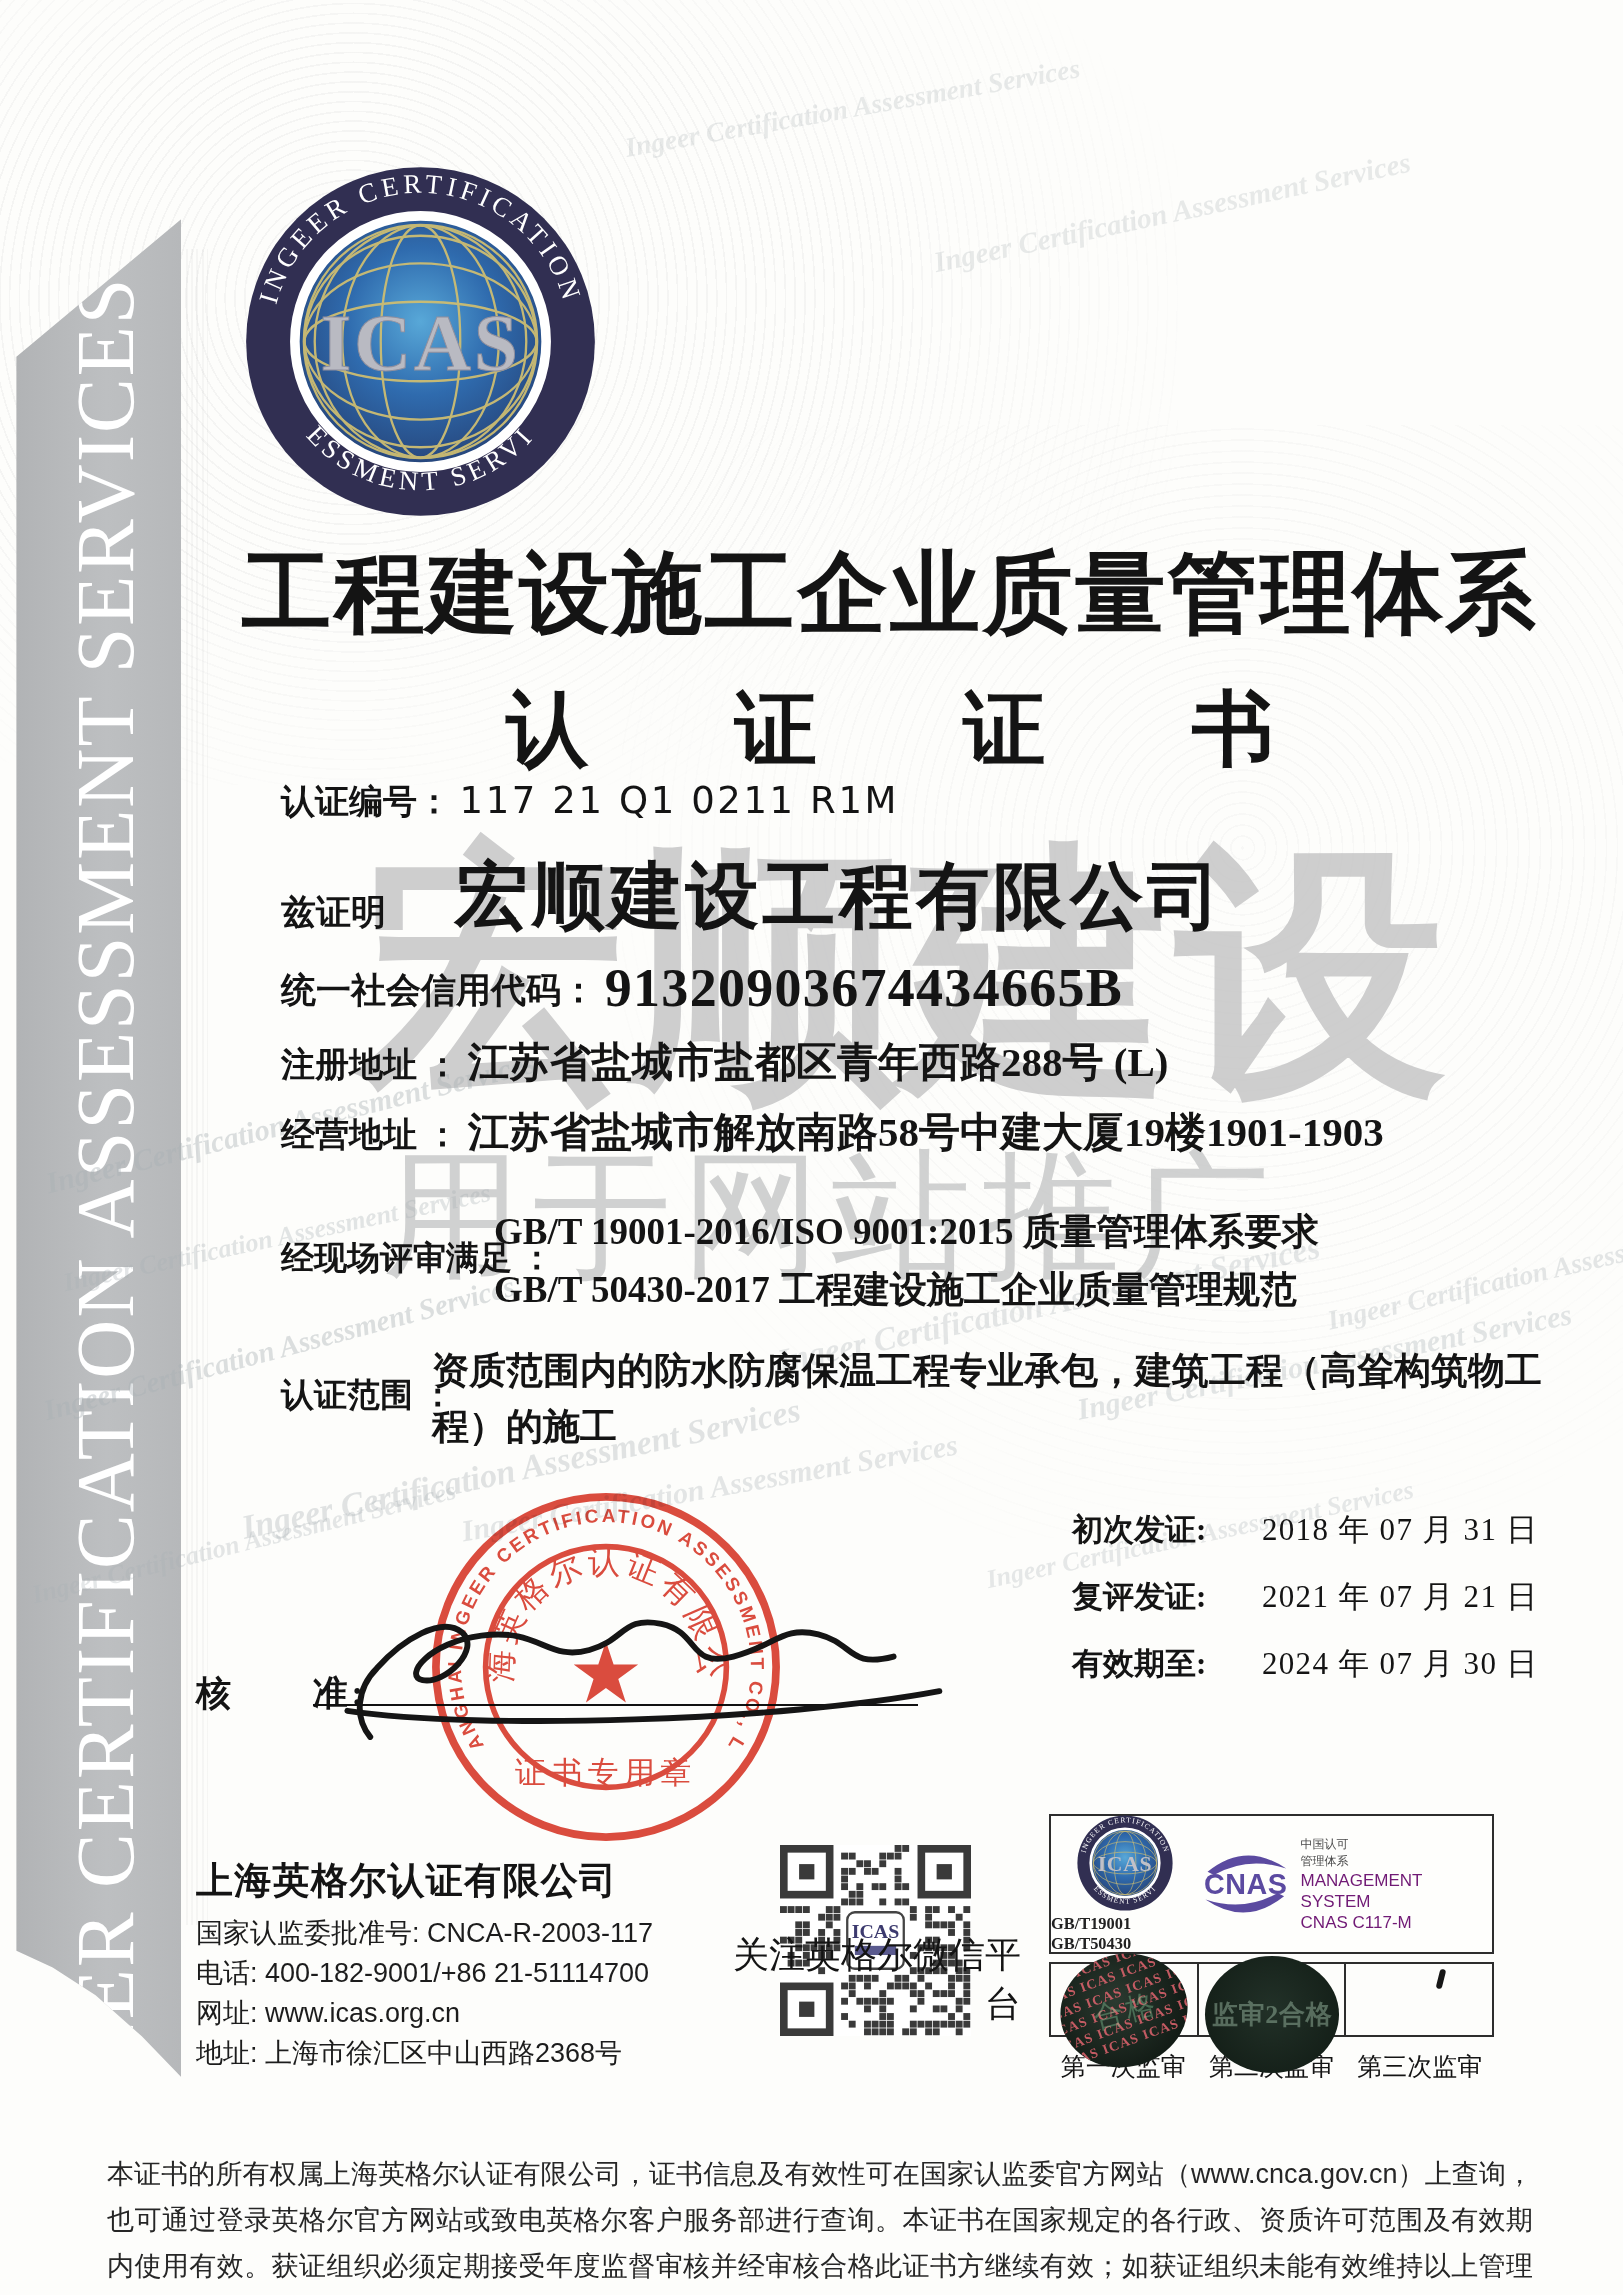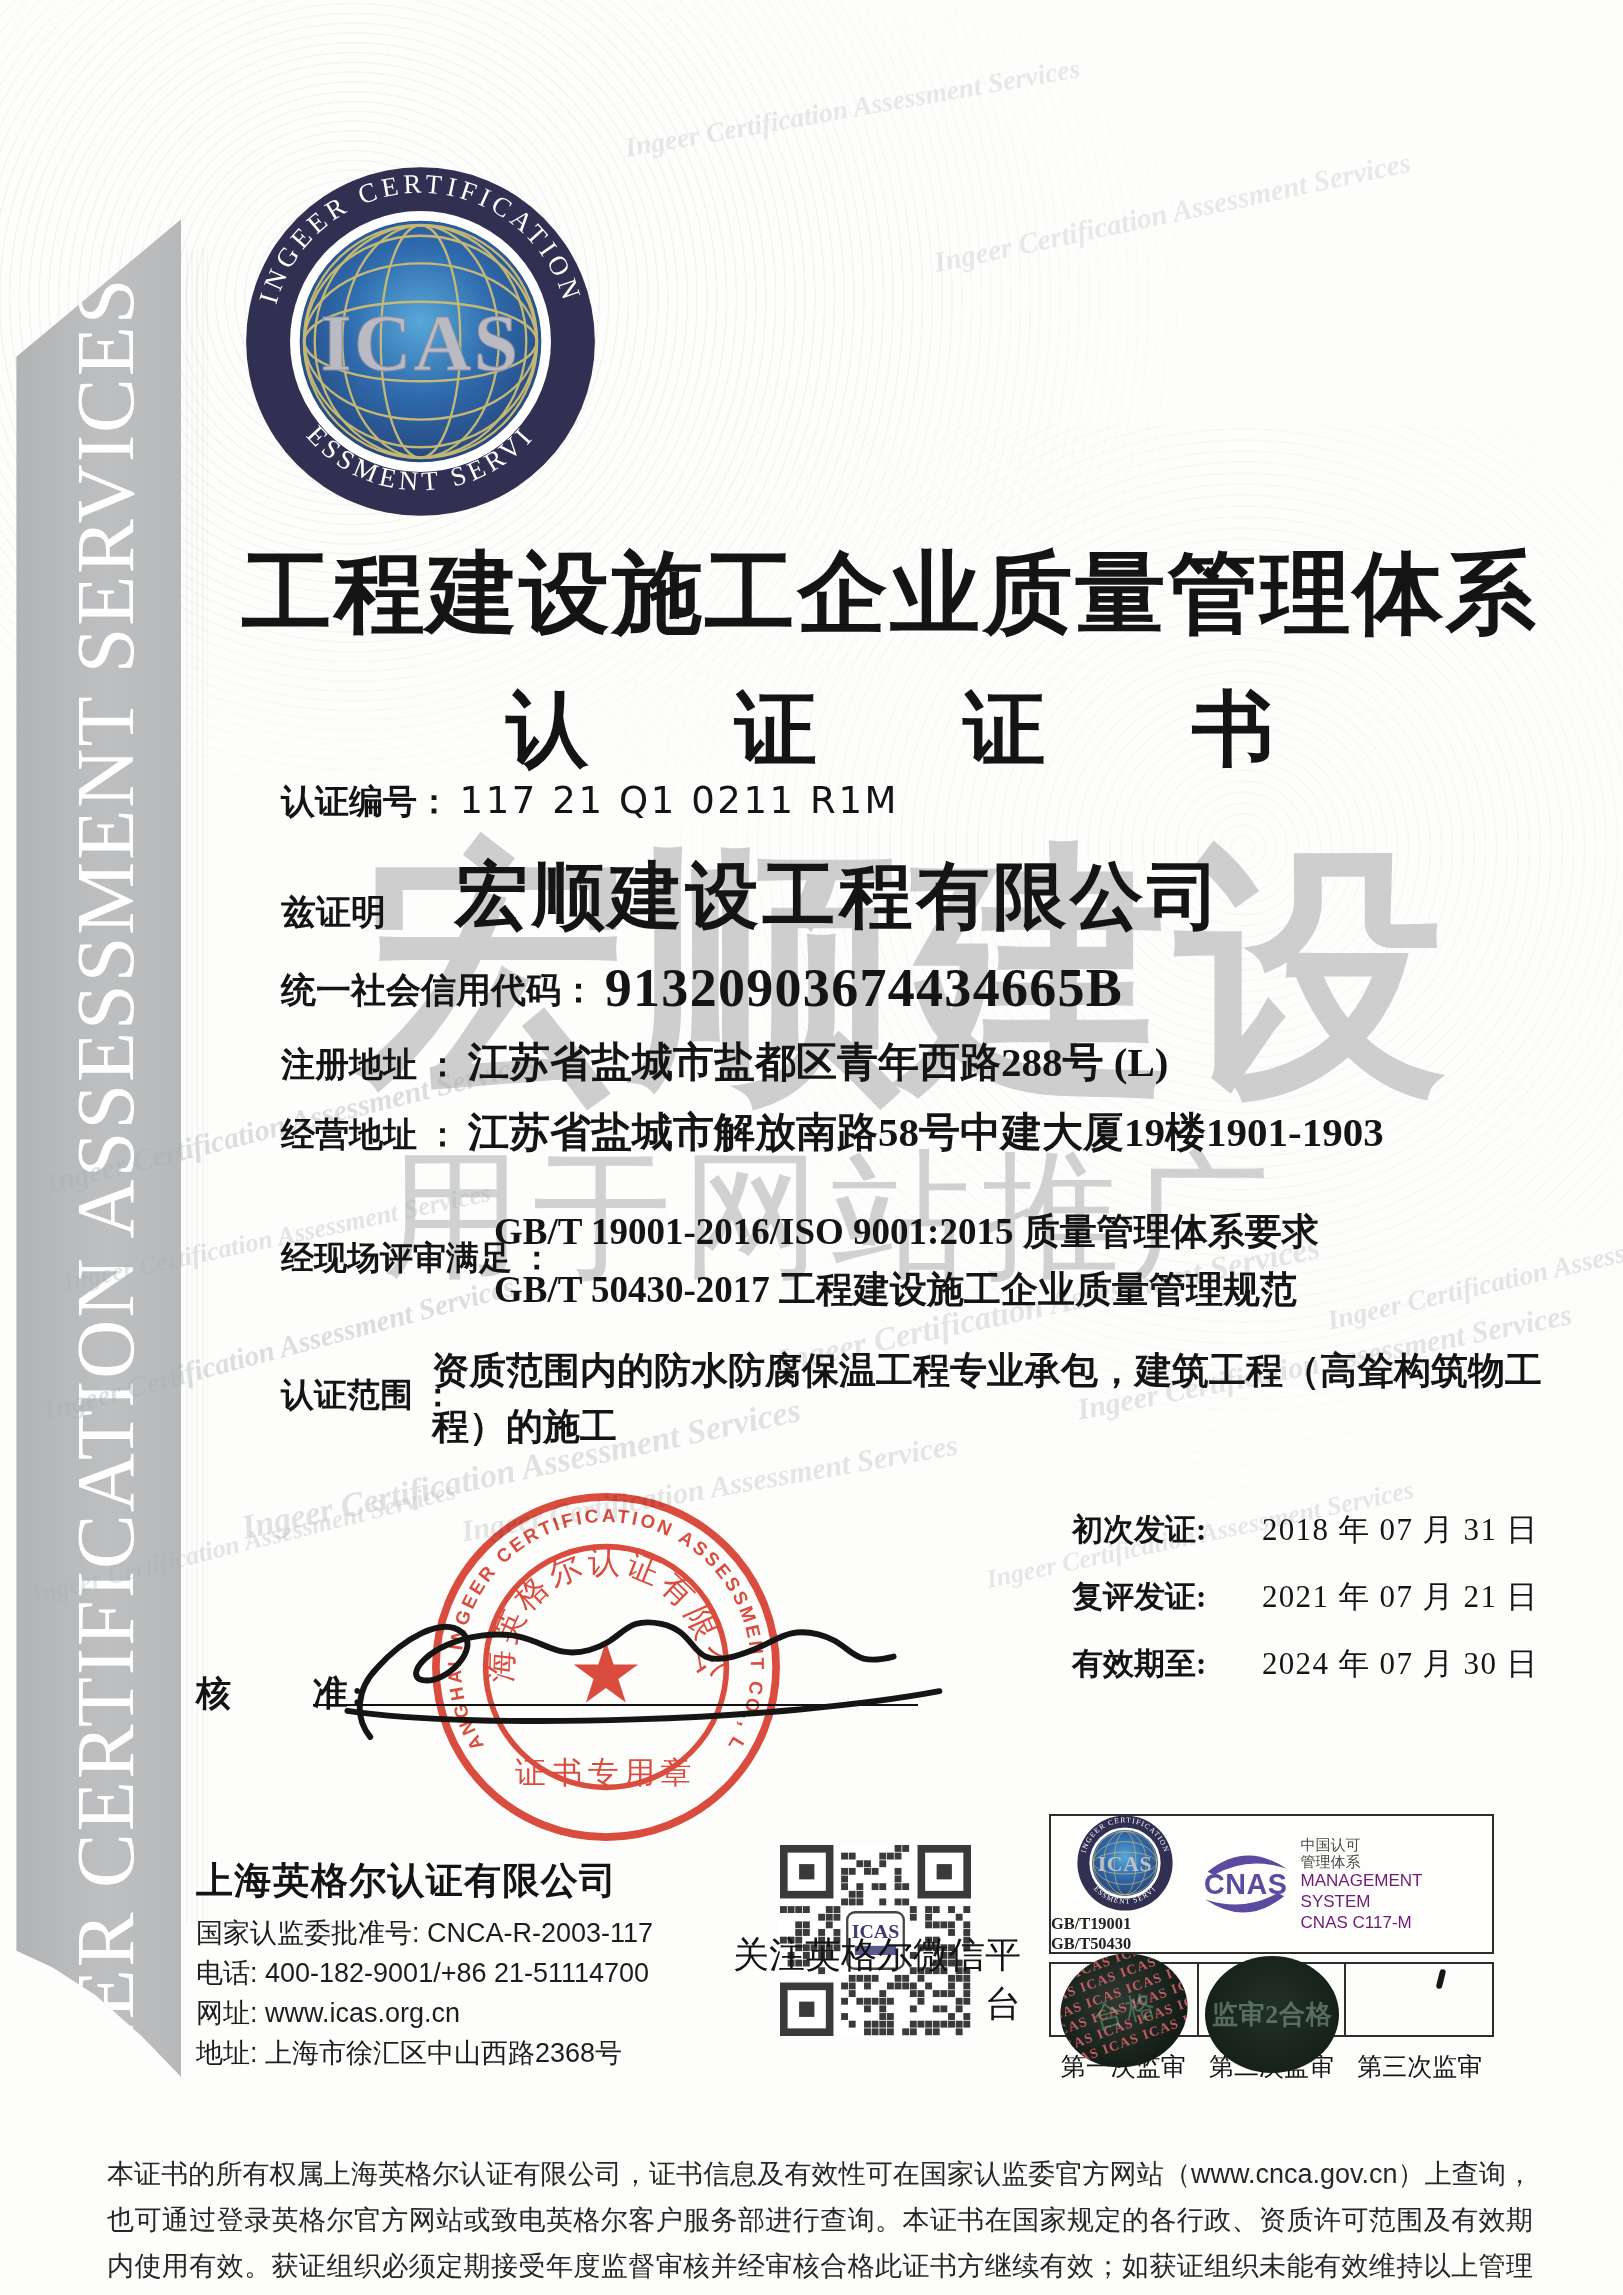--- a/index.html
+++ b/index.html
@@ -78,21 +78,21 @@
   .qr-caption{left:733px;top:1931px;width:288px;text-align:right;font-size:36px;
     font-family:"Liberation Sans","DejaVu Sans",sans-serif;}
 
   
   .accbox{left:1049px;top:1814px;width:445px;height:140px;border:2.6px solid #2d2d2d;
     display:flex;align-items:center;box-sizing:border-box;background:rgba(255,255,255,.4);}
   .acc-left{width:151px;display:flex;flex-direction:column;align-items:center;}
   .icas-caption{font-size:16.4px;margin-top:1.3px;color:#222;font-weight:bold;}
   .cnas-wrap{display:flex;align-items:center;}
   .cnas-texts{margin-left:6.5px;font-family:"Liberation Sans","DejaVu Sans",sans-serif;color:#4a4a4a;}
-  .cnas-cn{font-size:15px;line-height:17px;}
+  .cnas-cn{font-size:12px;line-height:17px;}
   .cnas-en{font-size:17px;line-height:21px;color:#701a75;}
 
   
   .cells{left:1049px;top:1962px;width:445px;height:75px;display:flex;box-sizing:border-box;}
   .cell{flex:1;border:2px solid #2d2d2d;border-left-width:2px;position:relative;box-sizing:border-box;}
   .cell + .cell{margin-left:-2px;}
   .cell-labels{left:1049px;top:2050px;width:445px;display:flex;}
   .cell-labels div{flex:1;text-align:center;font-size:25px;
     font-family:"Liberation Sans","DejaVu Sans",sans-serif;}
   .sticker1{position:absolute;left:9.2px;top:-10.5px;width:128px;height:113px;border-radius:50%;

